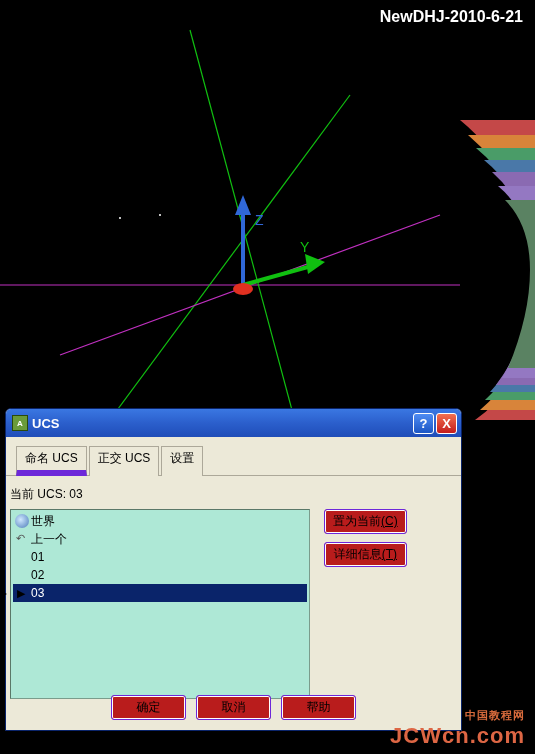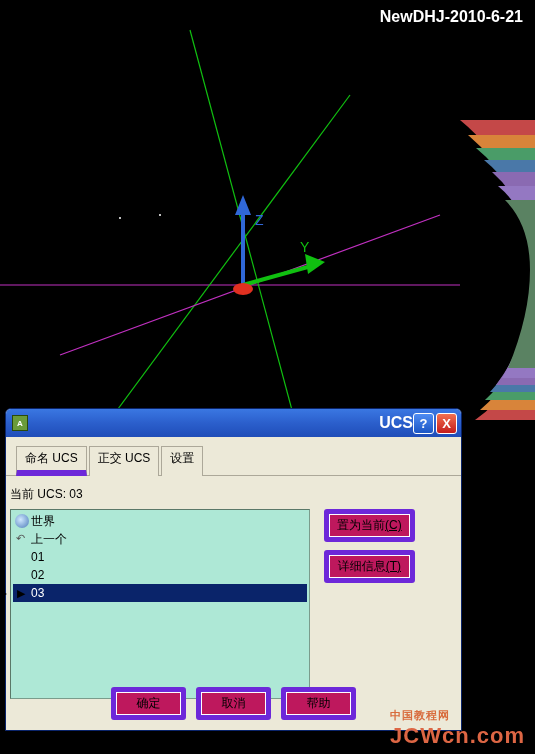--- a/index.html
+++ b/index.html
@@ -1,27 +1,27 @@
 <!DOCTYPE html>
 <html><head>
 <meta charset="utf-8">
 <style>
 * { box-sizing: border-box; margin: 0; padding: 0; }
 body { width: 535px; height: 754px; background: #000; font-family: "SimSun", sans-serif; font-size: 12px; position: relative; overflow: hidden; }
 
 .watermark-top { position: absolute; top: 8px; right: 12px; color: #fff; font-weight: bold; font-size: 16px; font-family: Arial; }
 .watermark-bottom { position: absolute; bottom: 5px; right: 10px; color: #d64; font-size: 22px; font-weight: bold; font-family: Arial; letter-spacing: 1px; }
-.watermark-bottom .sub { color: #d86b3c; font-size: 11px; display: block; text-align: left; }
+.watermark-bottom .sub { color: #d86b3c; font-size: 11px; display: block; text-align: right; }
 
 .viewport { position: absolute; top: 0; left: 0; width: 535px; height: 440px; }
 
 .dialog { position: absolute; top: 408px; left: 5px; width: 457px; height: 323px; background: #ece9d8; border: 1px solid #0a246a; border-radius: 6px 6px 0 0; box-shadow: 2px 2px 6px rgba(0,0,0,.4); }
 .titlebar { height: 28px; background: linear-gradient(#3a77e2 0%, #2b5fcc 50%, #1f4db8 100%); border-radius: 5px 5px 0 0; display: flex; align-items: center; padding: 0 4px 0 6px; color: #fff; font-weight: bold; }
 .titlebar .icon { width: 16px; height: 16px; background: #6a9b3a; border: 1px solid #2a4a0a; margin-right: 4px; display: flex; align-items: center; justify-content: center; font-size: 8px; color: #fff; }
-.titlebar .title { flex: 1; font-size: 16px; text-align: right; }
+.titlebar .title { flex: 1; font-size: 13px; }
 .titlebar .btns { display: flex; gap: 2px; }
 .titlebar .tbtn { width: 21px; height: 21px; border-radius: 3px; display: flex; align-items: center; justify-content: center; font-weight: bold; font-size: 13px; color: #fff; border: 1px solid #fff; cursor: pointer; }
 .tbtn.help { background: linear-gradient(#4f8cf3, #1c56c4); }
 .tbtn.close { background: linear-gradient(#f3714f, #c41c1c); }
 
 .tabs { display: flex; padding: 8px 10px 0 10px; border-bottom: 1px solid #aca899; }
 .tab { padding: 3px 8px; border: 1px solid #aca899; border-bottom: none; background: #ece9d8; margin-right: 2px; cursor: pointer; position: relative; top: 1px; }
 .tab.active { background: #ece9d8; border-bottom: 6px solid #6d28d9; }
 
 .tabcontent { padding: 10px 4px; background: #ece9d8; }
@@ -31,21 +31,21 @@
 .listbox { width: 300px; height: 190px; background: #aee8d6; border: 1px solid #7a9c8c; border-top-color: #5a7868; border-left-color: #5a7868; padding: 2px; }
 .listitem { display: flex; align-items: center; height: 18px; padding: 0 4px 0 18px; position: relative; cursor: pointer; }
 .listitem .icon { position: absolute; left: 2px; width: 14px; height: 14px; }
 .listitem.selected { background: #0a246a; color: #fff; }
 .listitem.selected::before { content: "▸"; position: absolute; left: -12px; color: #000; }
 .arrow-marker { position: absolute; left: 4px; color: #000; font-size: 11px; }
 .listitem .globe { background: radial-gradient(circle at 40% 40%, #cfe8ff, #4a7ab8); border-radius: 50%; }
 .listitem .arrow-icon { color: #555; font-size: 11px; left: 3px; }
 
 .sidebtns { display: flex; flex-direction: column; gap: 8px; }
-.winbtn { background: #be185d; border: 5px solid #6d28d9; border-radius: 3px; padding: 3px 8px; cursor: pointer; font-size: 12px; box-shadow: 0 0 0 1px #fff inset; white-space: nowrap; }
+.winbtn { background: #b91c1c; border: 1px solid #6d28d9; border-radius: 3px; padding: 3px 8px; cursor: pointer; font-size: 12px; box-shadow: 0 0 0 1px #fff inset; white-space: nowrap; }
 
 .bottombar { position: absolute; bottom: 10px; left: 0; right: 0; display: flex; justify-content: center; gap: 10px; }
 .bottombar .winbtn { min-width: 75px; }
 
 .u { text-decoration: underline; }
 </style>
 </head>
 <body>
 
 <div class="viewport">

